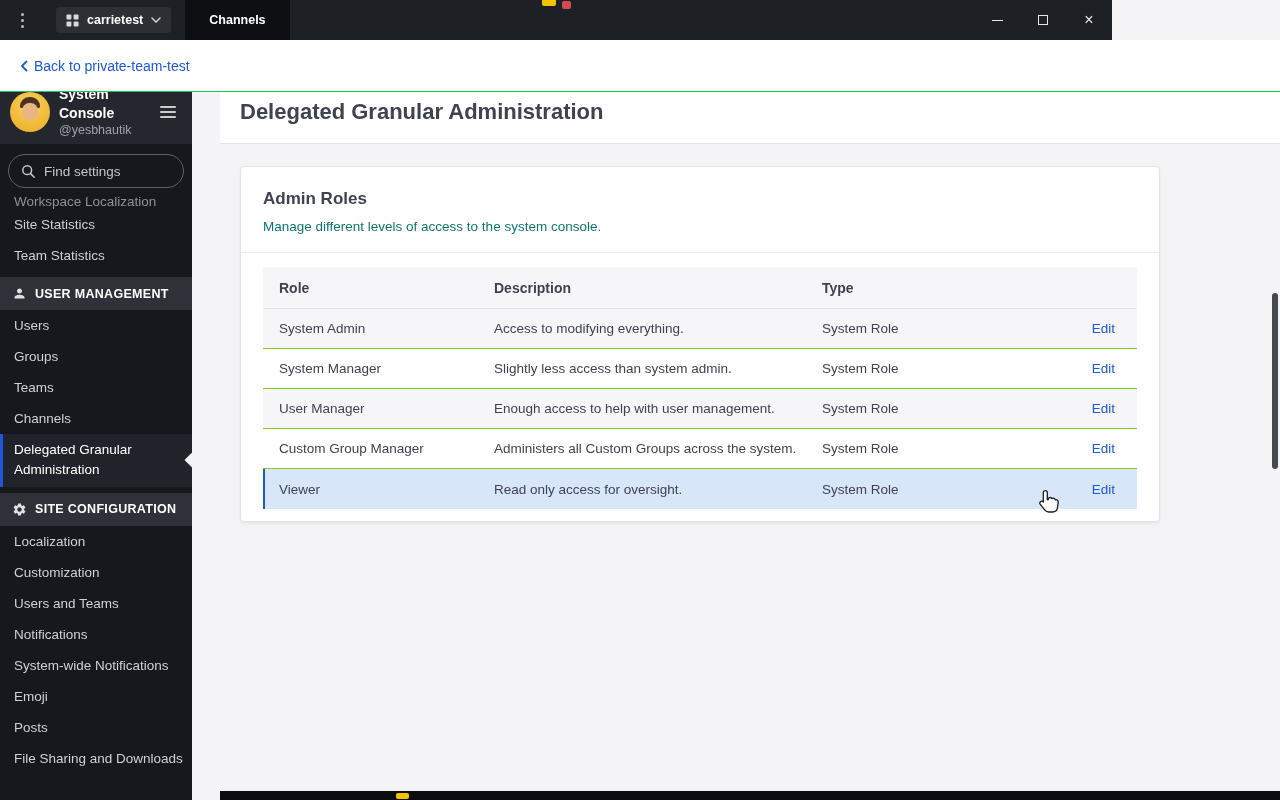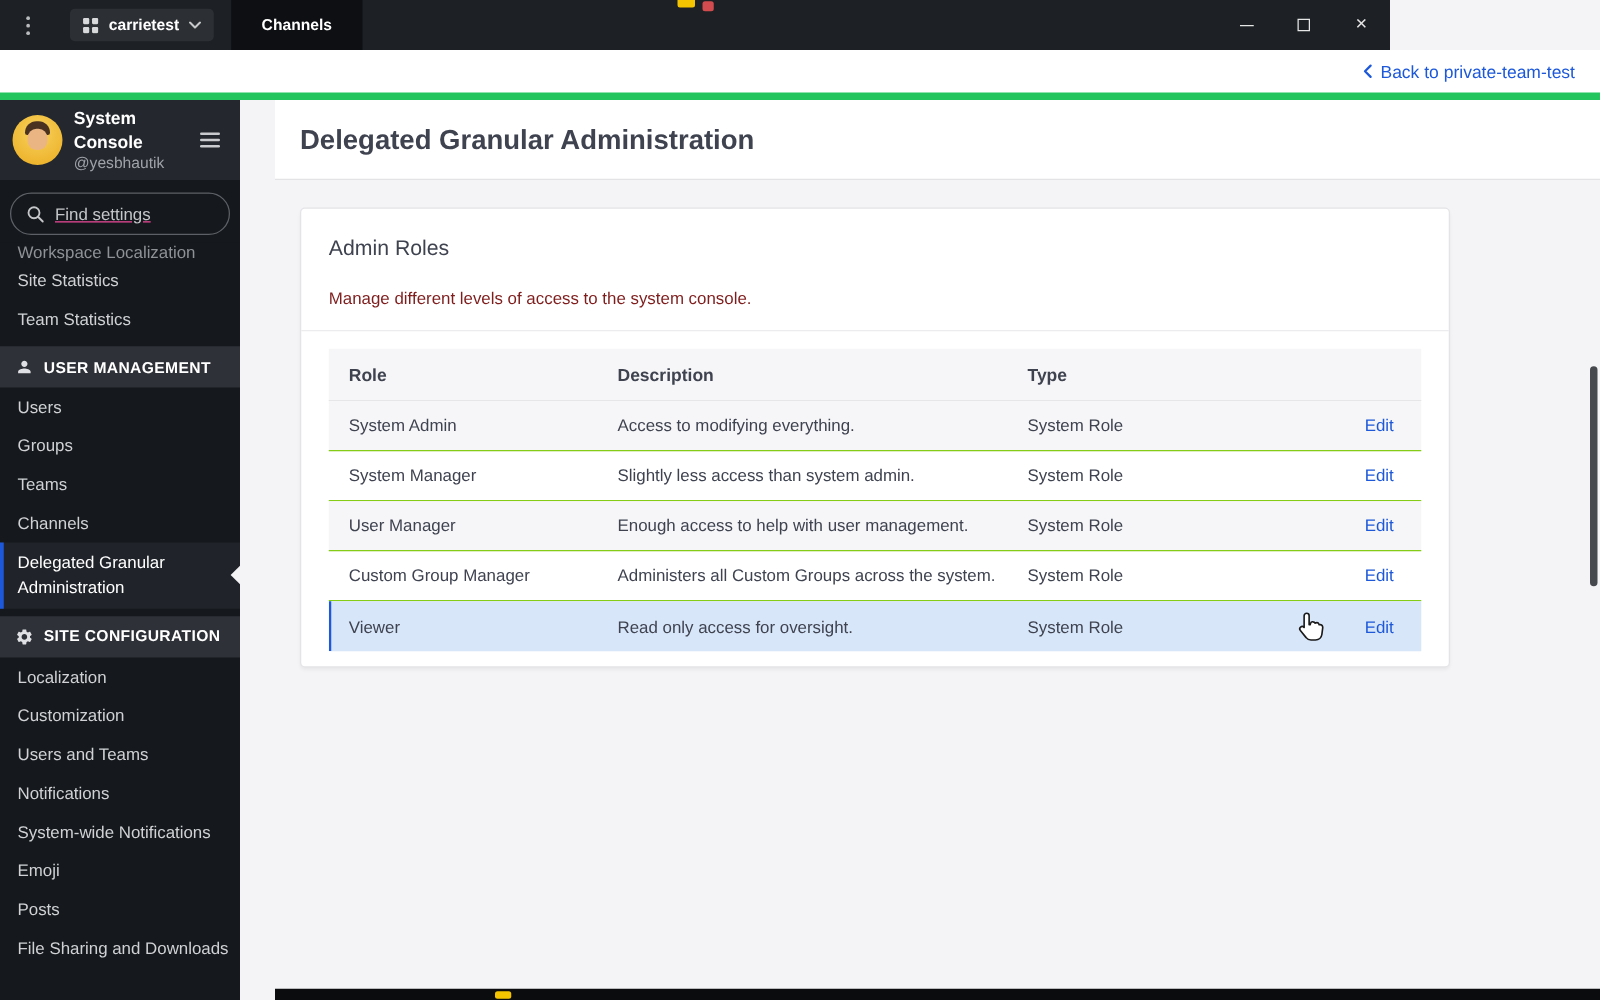--- a/index.html
+++ b/index.html
@@ -20,22 +20,22 @@
   .artifact-y { position:absolute; left:542px; top:0; width:14px; height:6px; background:#f5c400; border-radius:0 0 2px 2px; }
   .artifact-r { position:absolute; left:562px; top:1px; width:9px; height:8px; background:#d24b4e; border-radius:2px; }
   .win-controls { margin-left:auto; display:flex; height:100%; }
   .win-btn { width:46px; height:100%; display:flex; align-items:center; justify-content:center;
              color:#e6e6e6; cursor:pointer; }
   .glyph-min { width:11px; height:1px; background:#e6e6e6; }
   .glyph-max { width:10px; height:10px; border:1px solid #e6e6e6; }
   .glyph-close { font-size:16px; line-height:1; }
 
   
-  .backbar { position:absolute; top:40px; left:0; width:1280px; height:40px; background:#fff;
-             border-bottom:6px solid #22c55e; display:flex; align-items:center; padding:0 20px; z-index:5;justify-content:flex-end; }
+  .backbar { position:absolute; top:40px; left:0; width:1280px; height:52px; background:#fff;
+             border-bottom:1px solid #22c55e; display:flex; align-items:center; padding:0 20px; z-index:5; }
   .back-link { display:flex; align-items:center; gap:6px; color:#1c58d9; font-size:14px; cursor:pointer; }
 
   
   .sidebar { position:absolute; top:80px; left:0; width:192px; height:720px; background:#15181c;
              color:#cfd1d4; overflow:hidden; z-index:4; }
   .sb-header { height:64px; background:#24272d; display:flex; align-items:center; padding:0 10px; gap:9px; }
   .avatar { width:40px; height:40px; border-radius:50%; flex-shrink:0; position:relative; overflow:hidden;
             background:radial-gradient(circle at 50% 35%, #f8d25e 0%, #eeb52f 75%); }
   .avatar:before { content:""; position:absolute; top:5px; left:10px; width:20px; height:11px;
                    background:#4a3120; border-radius:10px 10px 2px 2px; }
@@ -43,22 +43,22 @@
                   background:#eab583; border-radius:45%; }
   .sb-head-text { display:flex; flex-direction:column; line-height:1.35; }
   .sb-title { font-size:14px; font-weight:700; color:#fff; }
   .sb-sub { font-size:12.5px; color:#9fa2a8; }
   .hamburger { margin-left:auto; display:flex; flex-direction:column; gap:3px; padding:6px; cursor:pointer; }
   .hamburger i { width:16px; height:2px; background:#c9cbce; border-radius:1px; }
 
   .sb-search { position:relative; z-index:2; background:#15181c; padding:10px 8px 6px; }
   .search-pill { height:34px; border:1px solid #5d6167; border-radius:17px; display:flex;
                  align-items:center; padding:0 12px; gap:8px; }
-  .search-pill input { flex:1; background:transparent; border:0; outline:none; color:#ec4899;
-                       font-size:13.5px; font-family:"Liberation Sans", sans-serif; min-width:0;text-decoration:underline; }
+  .search-pill input { flex:1; background:transparent; border:0; outline:none; color:#15803d;
+                       font-size:13.5px; font-family:"Liberation Sans", sans-serif; min-width:0; }
   .search-pill input::placeholder { color:#c4c6c9; opacity:1; }
 
   .sb-item { height:31px; display:flex; align-items:center; padding:0 14px; font-size:13.5px;
              color:#cfd1d4; cursor:pointer; white-space:nowrap; }
   .sb-item.cut { height:15px; overflow:hidden; align-items:flex-end; color:#8e9196; }
   .sb-section { height:33px; margin-top:6px; background:#2e3137; display:flex; align-items:center;
                 gap:8px; padding:0 12px; color:#fff; font-size:12.5px; font-weight:600;
                 letter-spacing:.3px; white-space:nowrap; }
   .sb-item.active { min-height:50px; height:auto; background:#20242a; color:#fff;
                     border-left:3px solid #1c58d9; padding:6px 20px 6px 11px; line-height:1.5;
@@ -68,22 +68,22 @@
 
   
   .main { position:absolute; top:80px; left:220px; width:1060px; height:720px; background:#f4f4f6; }
   .main-header { height:64px; background:#fff; border-bottom:1px solid #e3e3e6; display:flex;
                  align-items:center; padding:0 20px; }
   .page-title { font-size:22px; font-weight:600; color:#3f4350; }
 
   .card { width:920px; margin:22px 0 0 20px; background:#fff; border:1px solid #e4e4e8;
           border-radius:4px; box-shadow:0 2px 3px rgba(0,0,0,.05); }
   .card-head { padding:22px 22px 18px; }
-  .card-title { font-size:17px; font-weight:400; color:#3f4350; }
-  .card-sub { margin-top:22px; font-size:13.5px; color:#7f1d1d; }
+  .card-title { font-size:17px; font-weight:700; color:#3f4350; }
+  .card-sub { margin-top:10px; font-size:13.5px; color:#0f766e; }
   .card-divider { border-top:1px solid #ececee; }
 
   .table { margin:14px 22px 12px; }
   .trow { display:grid; grid-template-columns:215px 328px 240px 1fr; align-items:center;
           min-height:40px; font-size:13.5px; color:#3f4350; border-bottom:1px solid #84cc16; }
   .trow > div { padding-left:16px; white-space:nowrap; }
   .trow.thead { min-height:42px; background:#f6f6f8; border-bottom:1px solid #e6e6e9;
                 font-weight:700; font-size:14px; }
   .trow.alt { background:#f6f6f8; }
   .trow.highlight { background:#d8e6f9; box-shadow:inset 2px 0 0 #1c58d9; border-bottom:none; }

